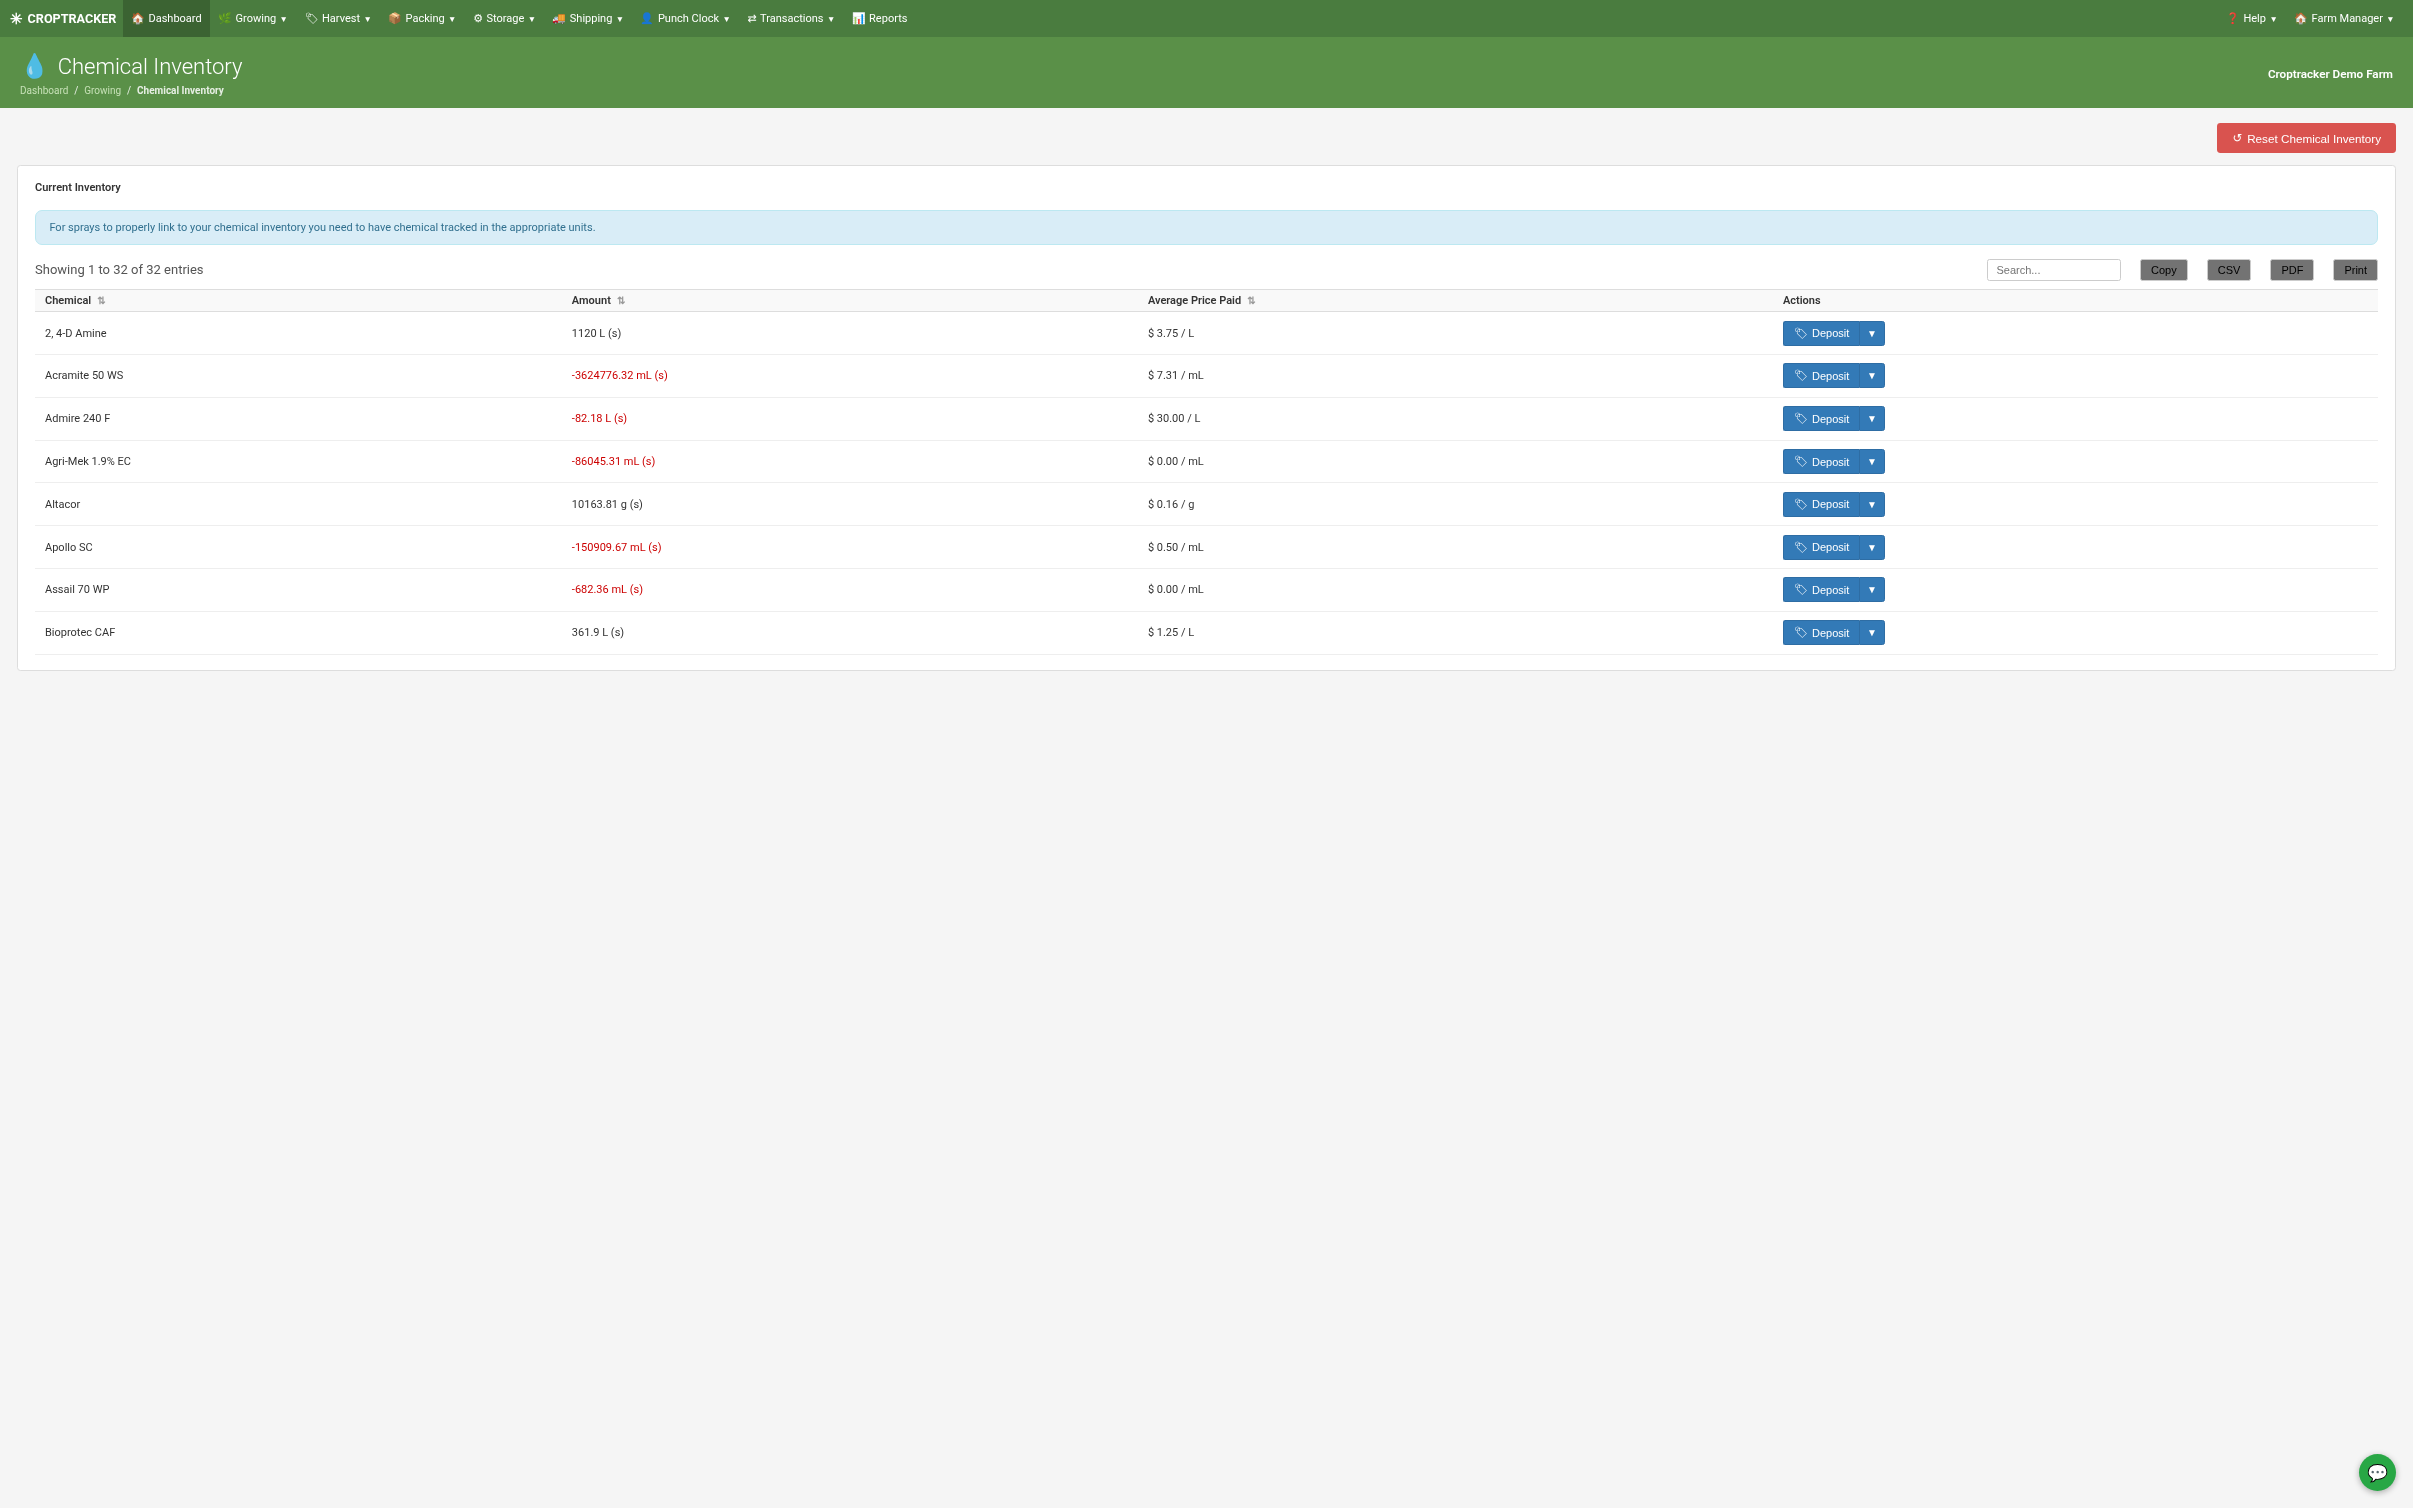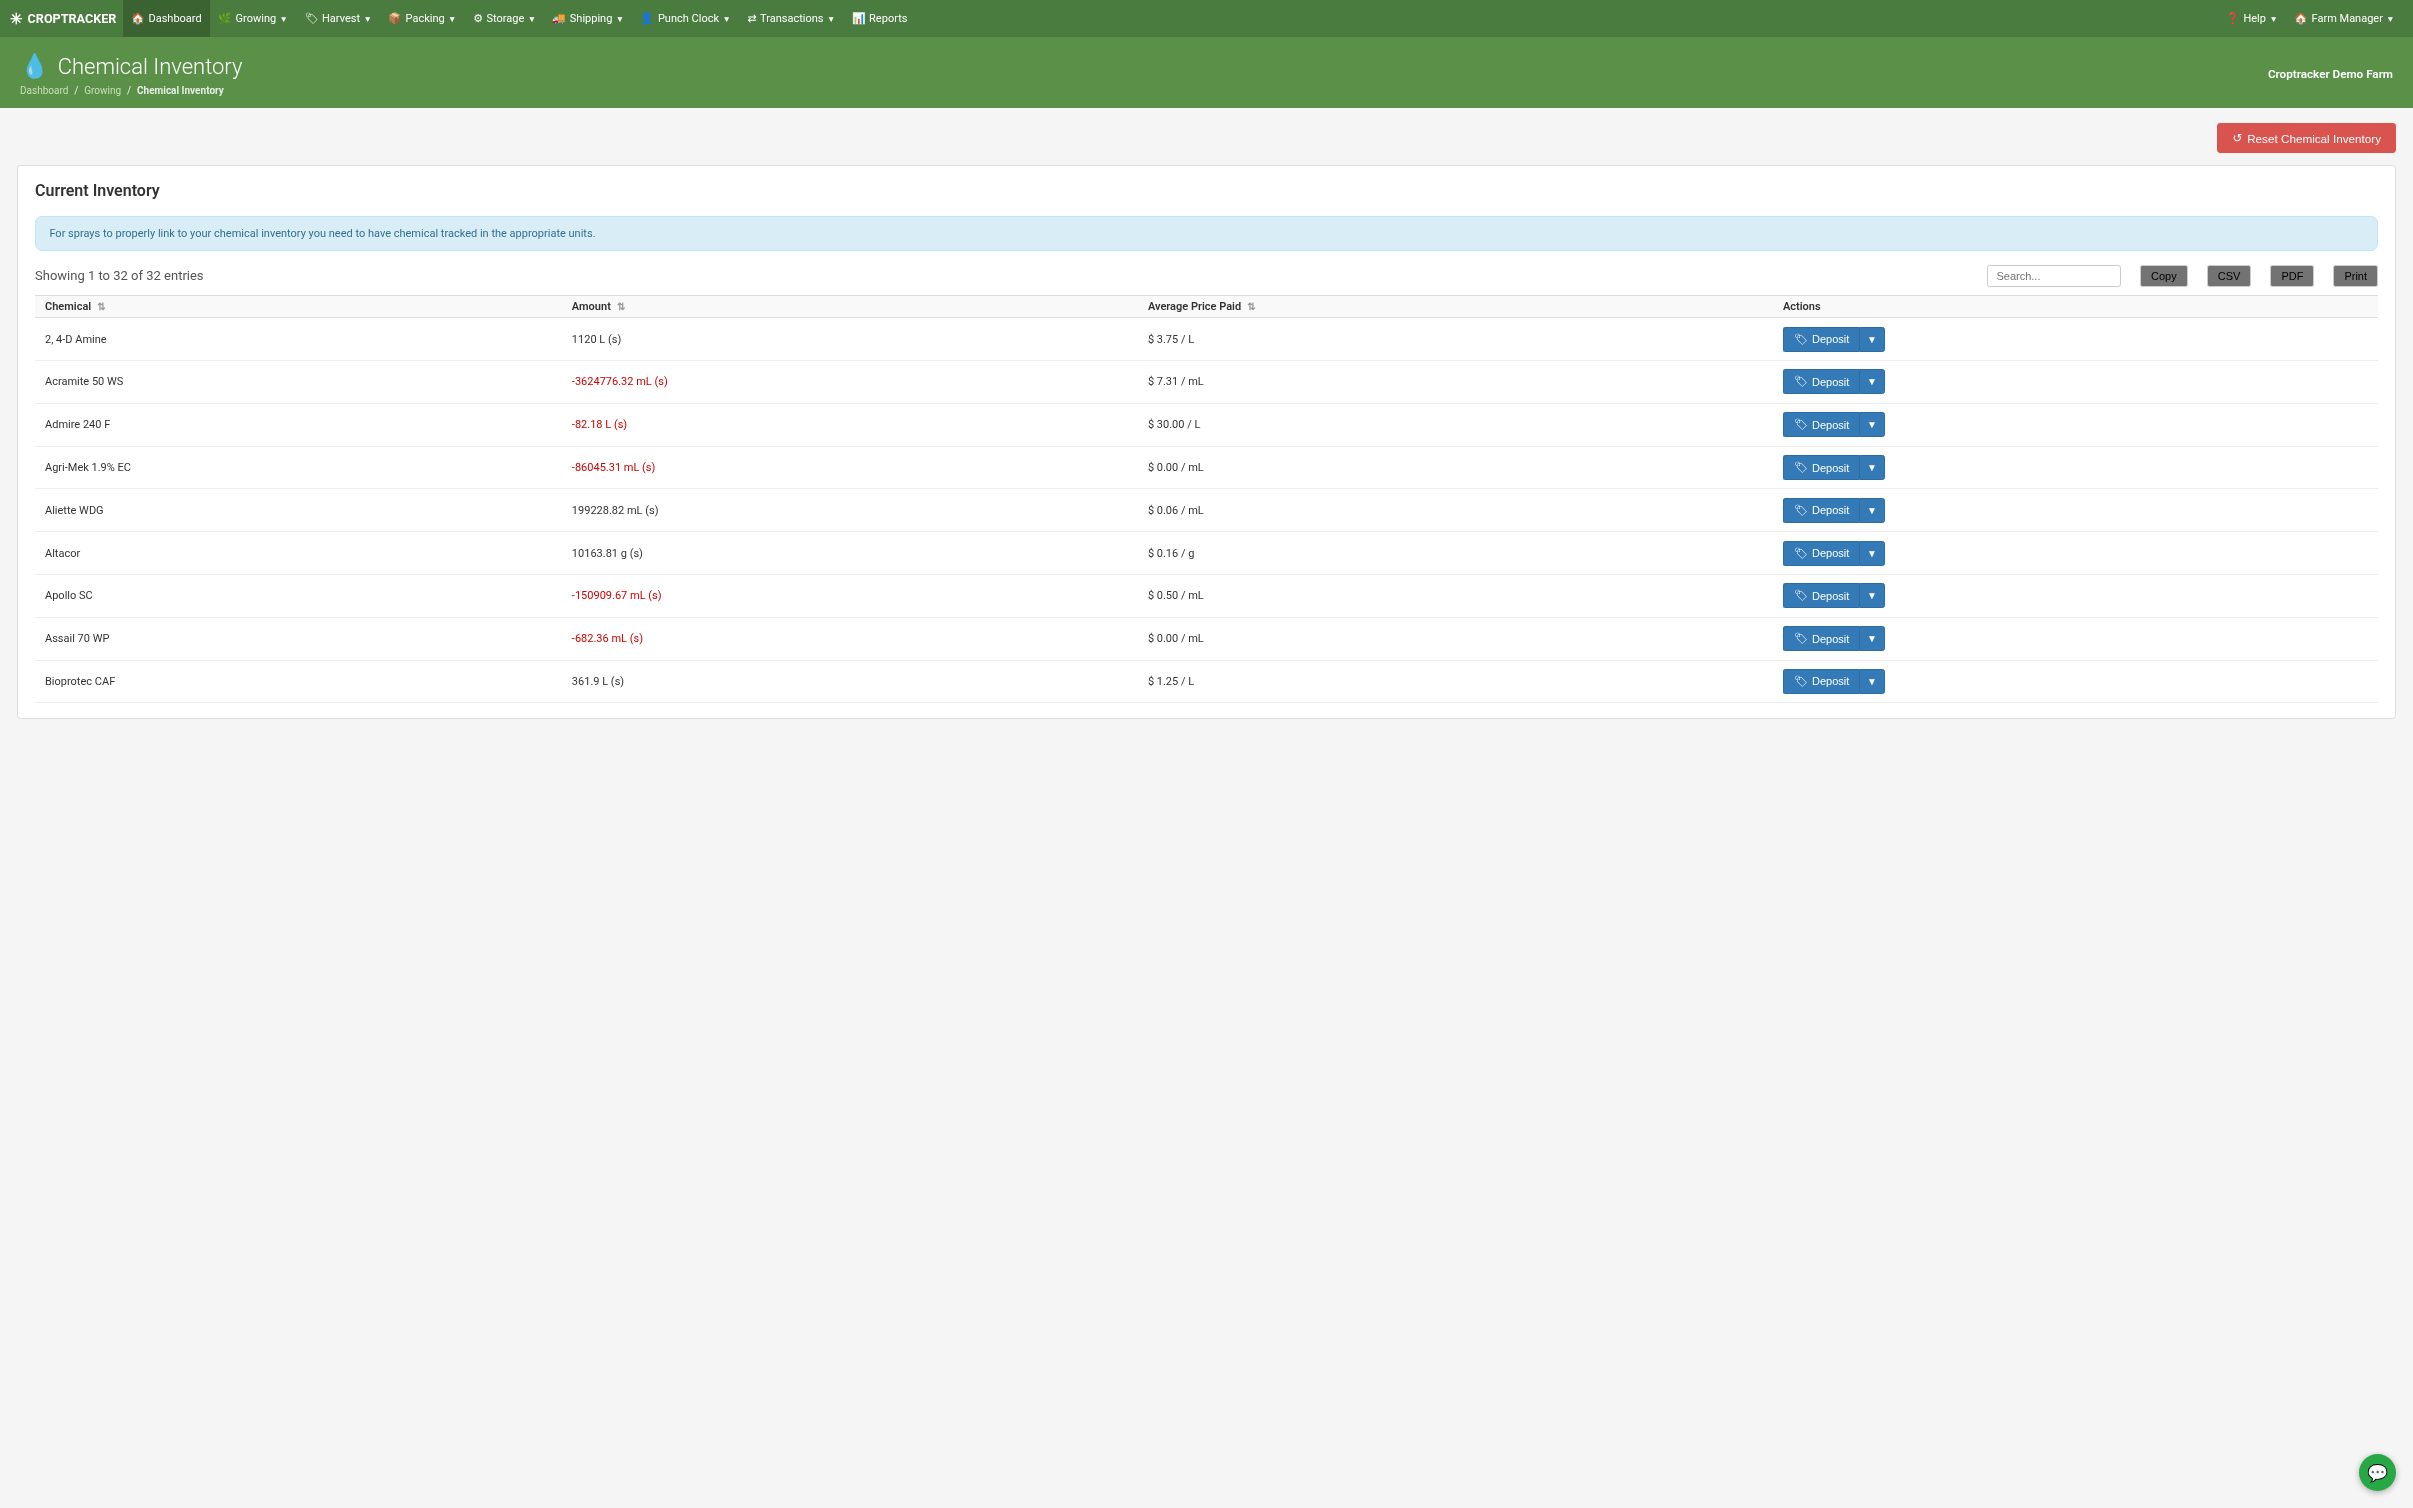--- a/index.html
+++ b/index.html
@@ -98,21 +98,21 @@
       gap: 5px;
     }
 
     
     .card {
       background: #fff;
       border: 0.8px solid #ddd;
       border-radius: 3.4px;
       padding: 15px 17px;
     }
-    .card-title { font-size: 16px; font-weight: 600; margin-bottom: 11.7px; }
+    .card-title { font-size: 11px; font-weight: 600; margin-bottom: 11.7px; }
 
     
     .info-box {
       background: #d9edf7;
       border: 0.8px solid #bce8f1;
       border-radius: 7px;
       padding: 10px 13.4px;
       color: #31708f;
       font-size: 11px;
       margin-bottom: 13.4px;
@@ -373,31 +373,20 @@
             <td class="amount-negative">-86045.31 mL (s)</td>
             <td>$ 0.00 / mL</td>
             <td>
               <div class="deposit-btn-group">
                 <button class="deposit-btn-main"><span>🏷</span> Deposit</button>
                 <button class="deposit-btn-caret"><span>▼</span></button>
               </div>
             </td>
           </tr>
           <tr>
-            <td>Aliette WDG</td>
-            <td>199228.82 mL (s)</td>
-            <td>$ 0.06 / mL</td>
-            <td>
-              <div class="deposit-btn-group">
-                <button class="deposit-btn-main"><span>🏷</span> Deposit</button>
-                <button class="deposit-btn-caret"><span>▼</span></button>
-              </div>
-            </td>
-          </tr>
-          <tr>
             <td>Altacor</td>
             <td>10163.81 g (s)</td>
             <td>$ 0.16 / g</td>
             <td>
               <div class="deposit-btn-group">
                 <button class="deposit-btn-main"><span>🏷</span> Deposit</button>
                 <button class="deposit-btn-caret"><span>▼</span></button>
               </div>
             </td>
           </tr>

